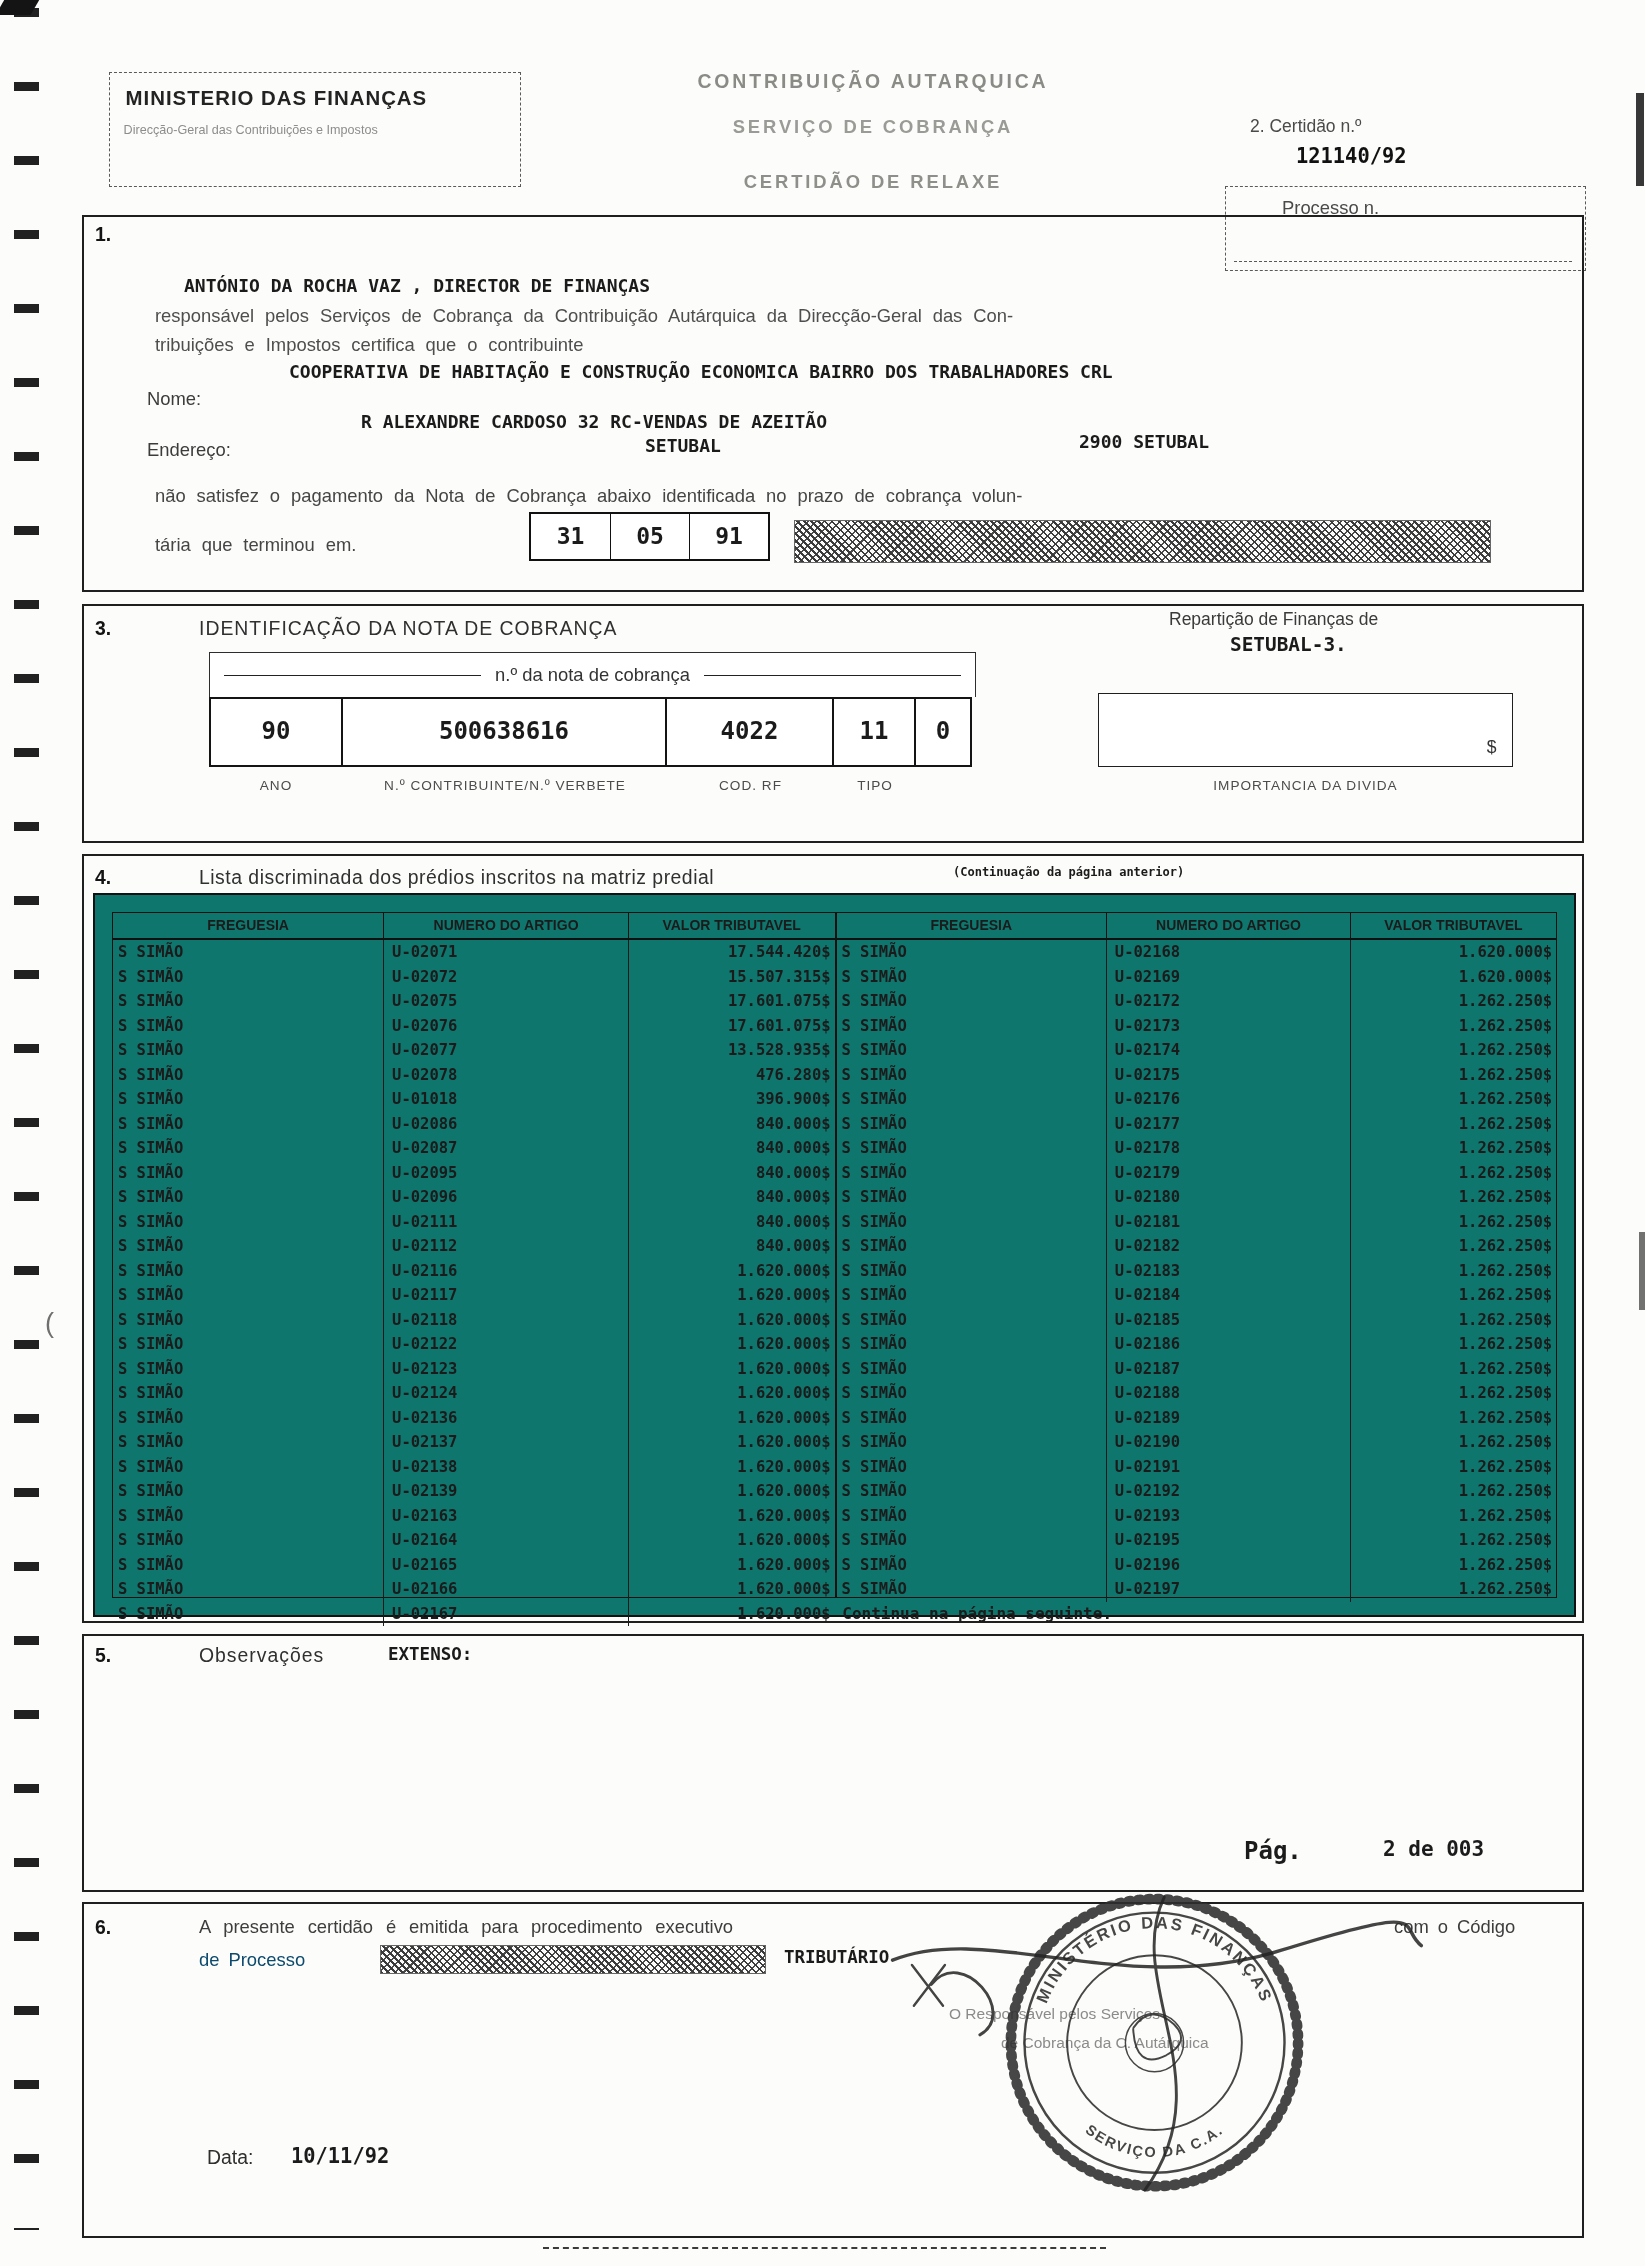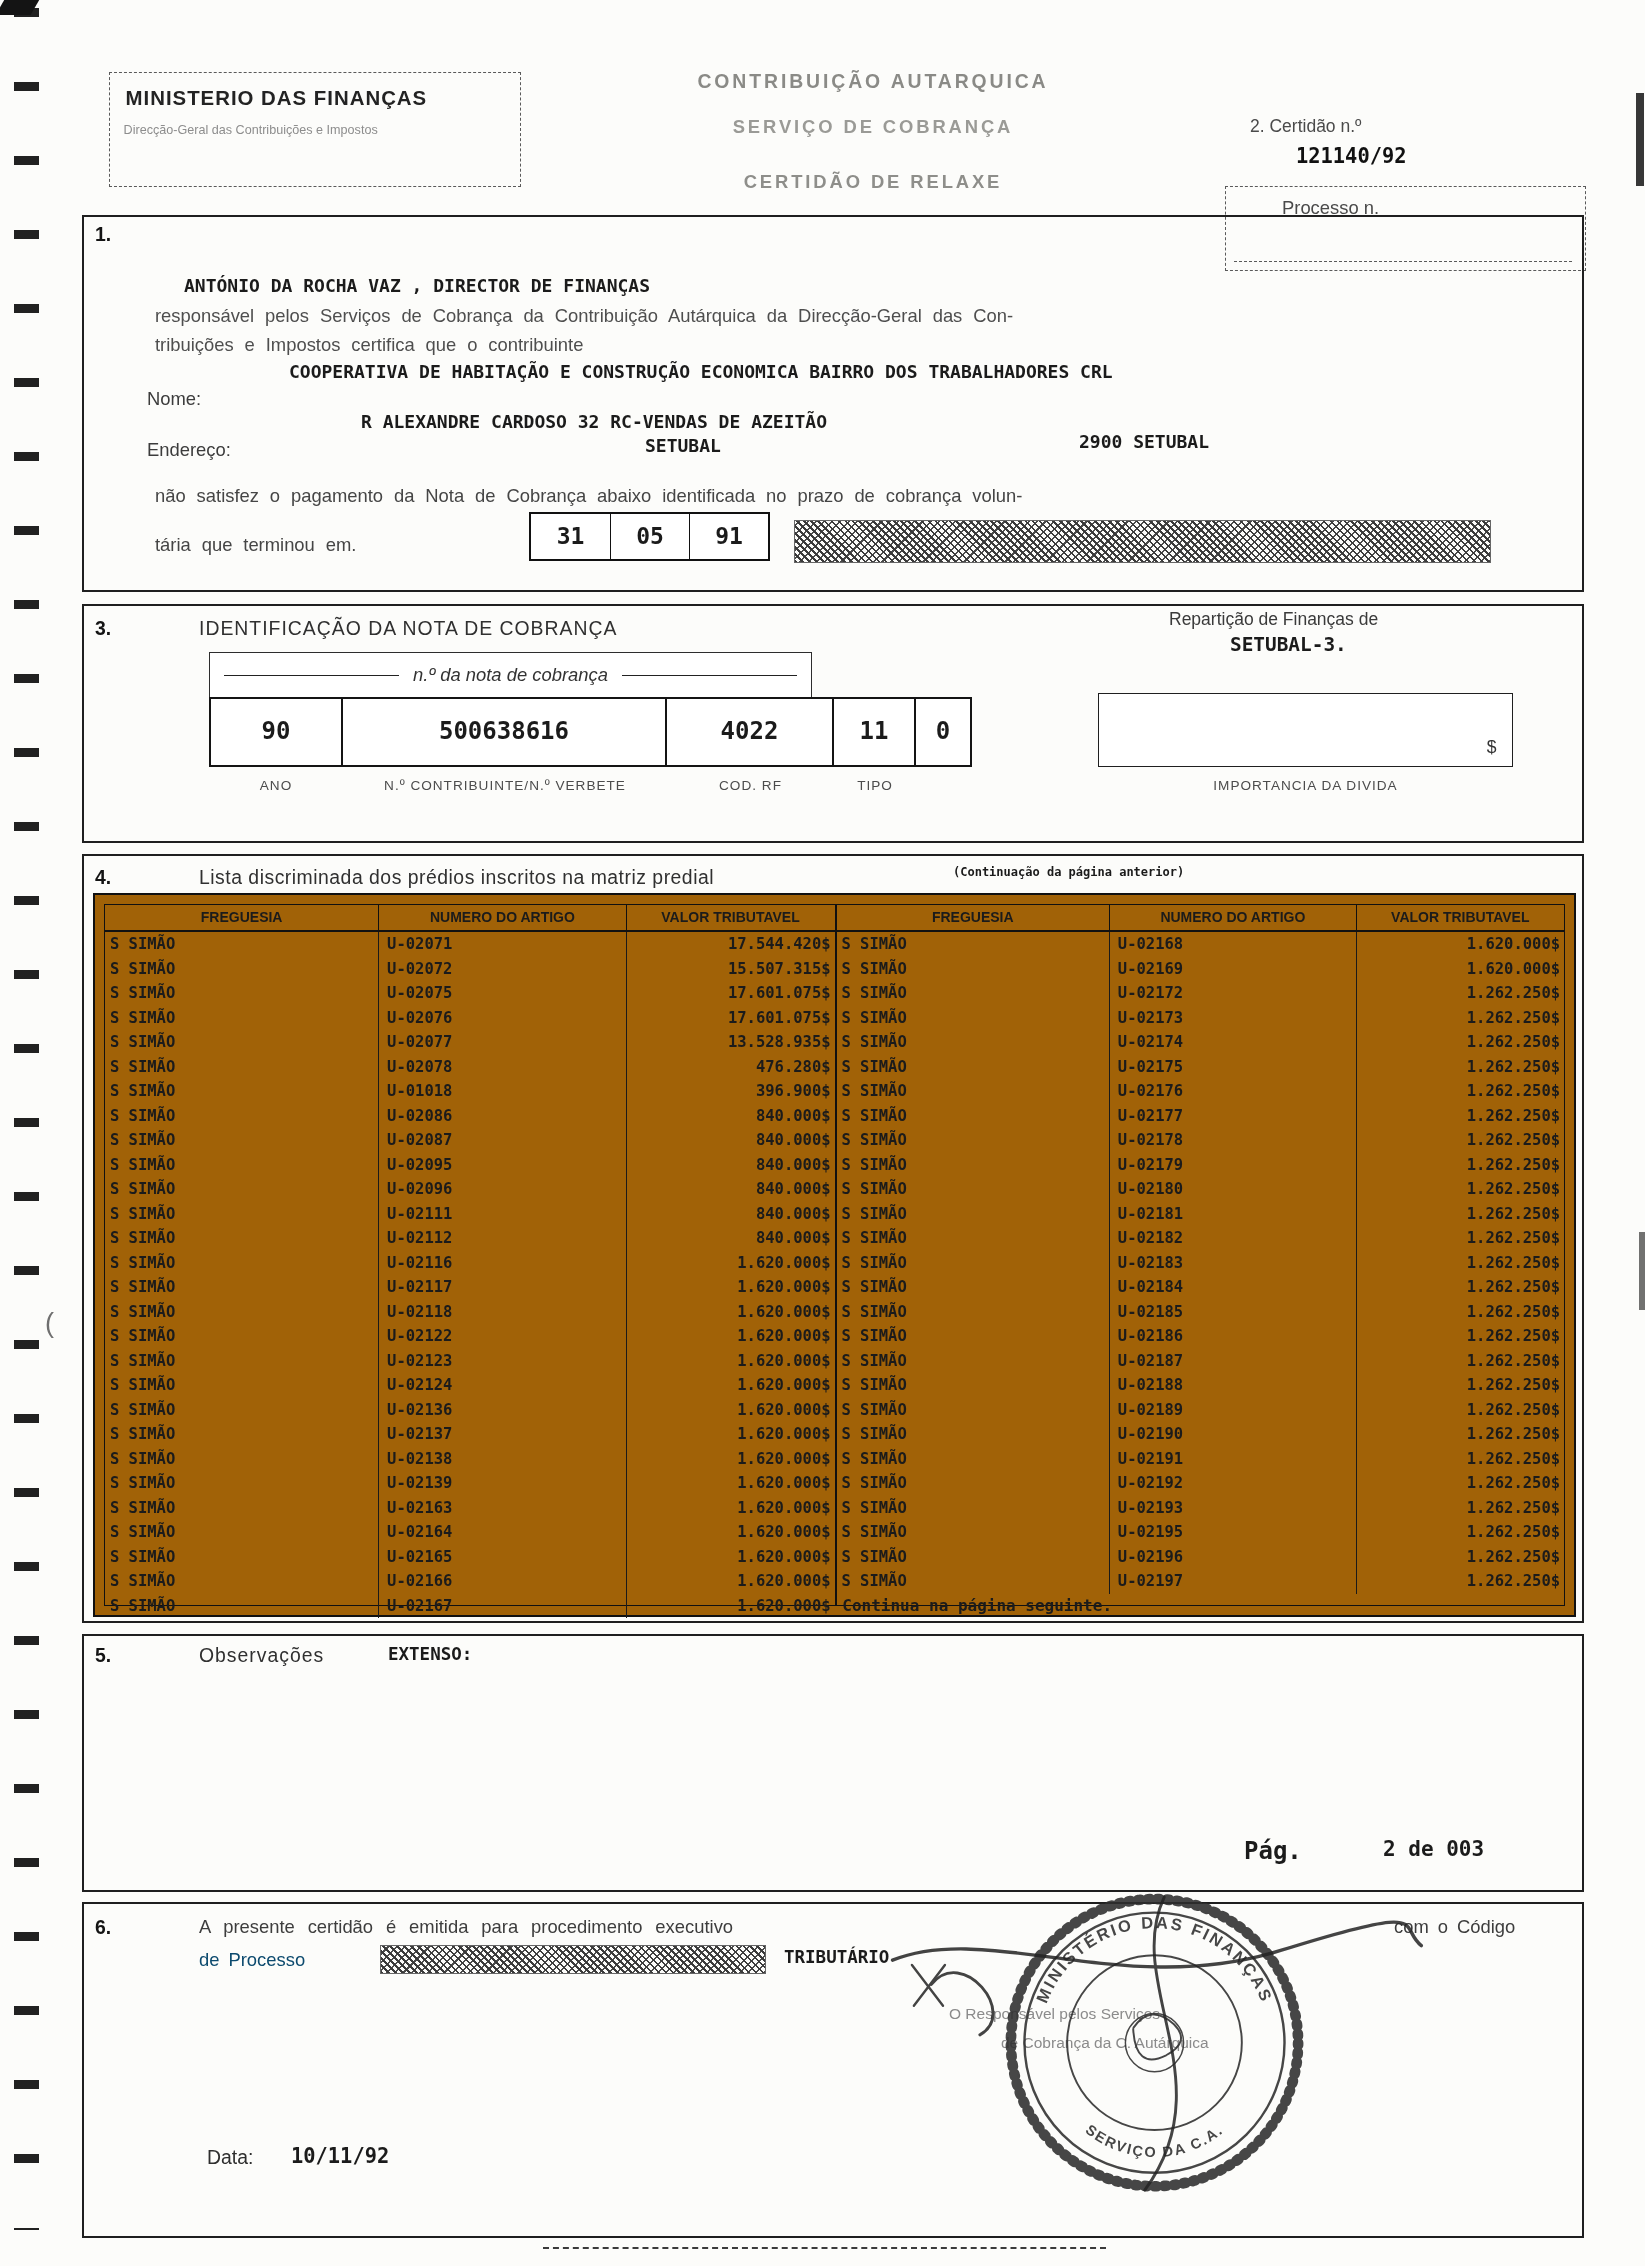--- a/index.html
+++ b/index.html
@@ -42,21 +42,21 @@
   }
   .ncell:first-child { border-left-width:2.4px; }
   .nlabel { position:absolute; text-align:center; font-size:13.6px; color:#4c4c4c; letter-spacing:1px; }
   .notalabelbox {
     position:absolute; border:1.5px solid #2d2d2d; border-bottom:none;
     display:flex; align-items:center; background:#fff;
   }
   .notalabelbox .hline { flex:1; height:0; border-top:1.9px solid #222; margin:0 13.6px; }
   .notalabelbox .lbl { font-size:18.4px; color:#333; white-space:nowrap; }
   
-  .table-outer { position:absolute; border:2.4px solid #111; padding:9px; background:#a16207; }
+  .table-outer { position:absolute; border:2.4px solid #111; padding:17px; background:#0f766e; }
   .table-inner { border:1.5px solid #111; display:flex; height:100%; }
   .thalf { width:50%; display:flex; flex-direction:column; }
   .thalf.right { border-left:2.9px solid #111; }
   .thead { display:grid; grid-template-columns:37.6% 33.9% 28.5%; border-bottom:2.4px solid #111; }
   .thead .hc {
     font-weight:bold; font-size:14px; text-align:center; line-height:25px; height:25px;
     border-right:1.5px solid #111; overflow:hidden;
   }
   .thead .hc:last-child { border-right:none; }
   .tbody { flex:1; display:flex; flex-direction:column; }
@@ -128,21 +128,21 @@
     <div class="dcell">91</div>
   </div>
   <div class="abs hatch" style="left:794px;top:520px;width:697px;height:43px;"></div>
 
   <div class="frame" style="left:82px;top:604px;width:1502px;height:239px;"></div>
   <div class="abs secnum" style="left:95px;top:617px;">3.</div>
   <div class="abs title20" style="left:199px;top:617px;">IDENTIFICAÇÃO DA NOTA DE COBRANÇA</div>
   <div class="abs" style="left:1169px;top:609px;font-size:17.5px;color:#3a3a3a;">Repartição de Finanças de</div>
   <div class="abs mono b" style="left:1230px;top:633px;font-size:19.4px;">SETUBAL-3.</div>
 
-  <div class="notalabelbox" style="left:209px;top:652px;width:603px;height:45px;font-style:italic;">
+  <div class="notalabelbox" style="left:209px;top:652px;width:767px;height:45px;">
     <div class="hline"></div>
     <div class="lbl">n.º da nota de cobrança</div>
     <div class="hline"></div>
   </div>
 
   <div class="notarow" style="left:209px;top:697px;">
     <div class="ncell" style="width:134px;">90</div>
     <div class="ncell" style="width:324px;">500638616</div>
     <div class="ncell" style="width:167px;">4022</div>
     <div class="ncell" style="width:82px;">11</div>

